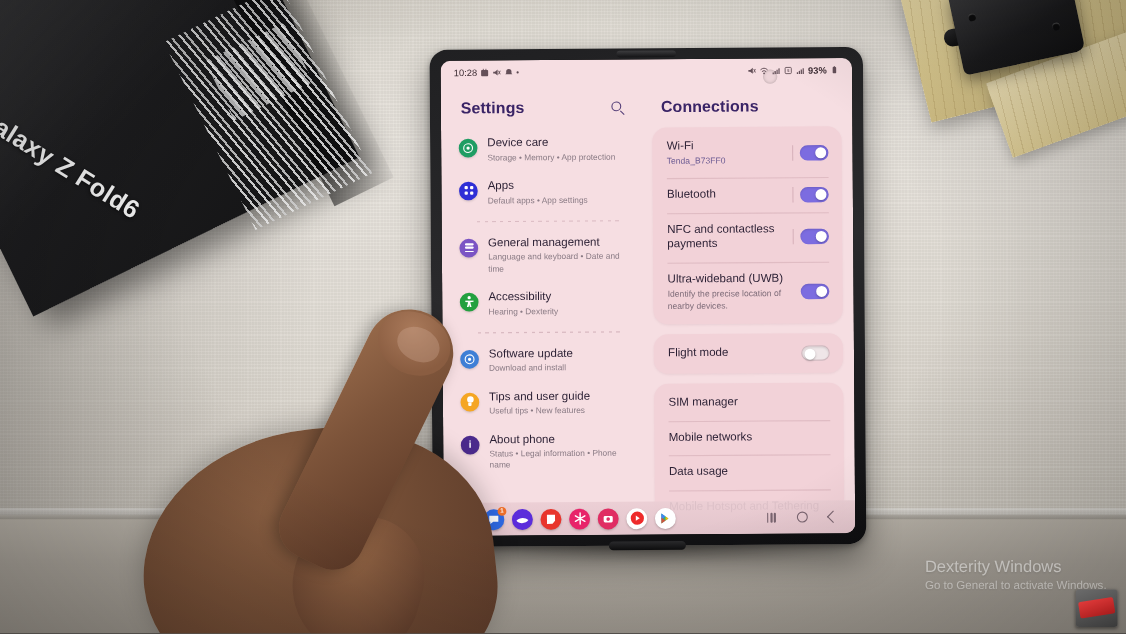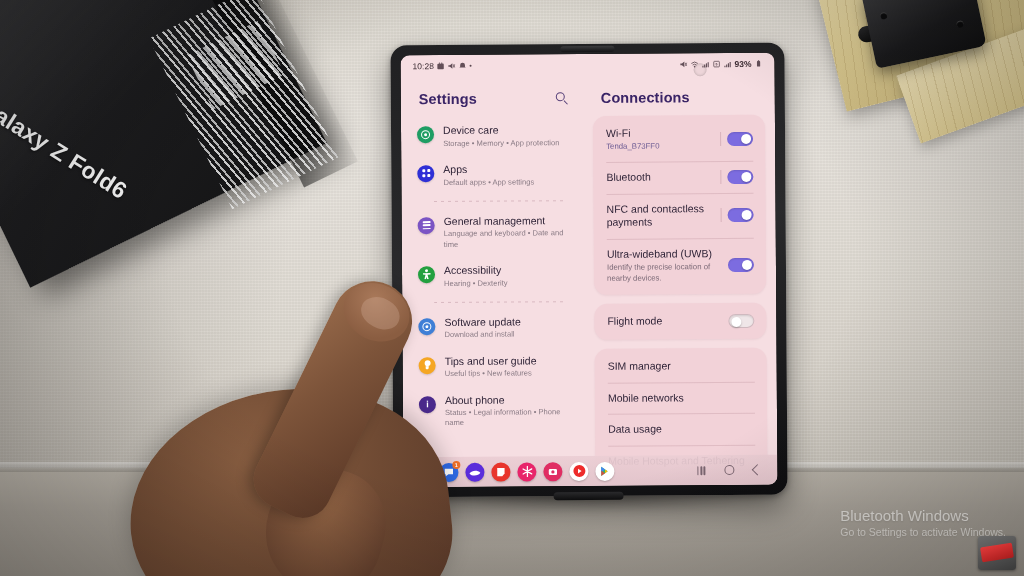--- a/index.html
+++ b/index.html
@@ -572,21 +572,21 @@
     <div class="finger">
       <div class="finger-tip">
         <div class="nail"></div>
       </div>
     </div>
   </div>
 
   <div class="vignette"></div>
 
   <div class="watermark">
-    <div class="wm-title">Bluetooth Windows</div>
-    <div class="wm-sub">Go to Settings to activate Windows.</div>
+    <div class="wm-title">Dexterity Windows</div>
+    <div class="wm-sub">Go to General to activate Windows.</div>
   </div>
 
   <div class="corner-thumb">
     <div class="ct-key"></div>
   </div>
 
 </div>
 
 </body></html>

